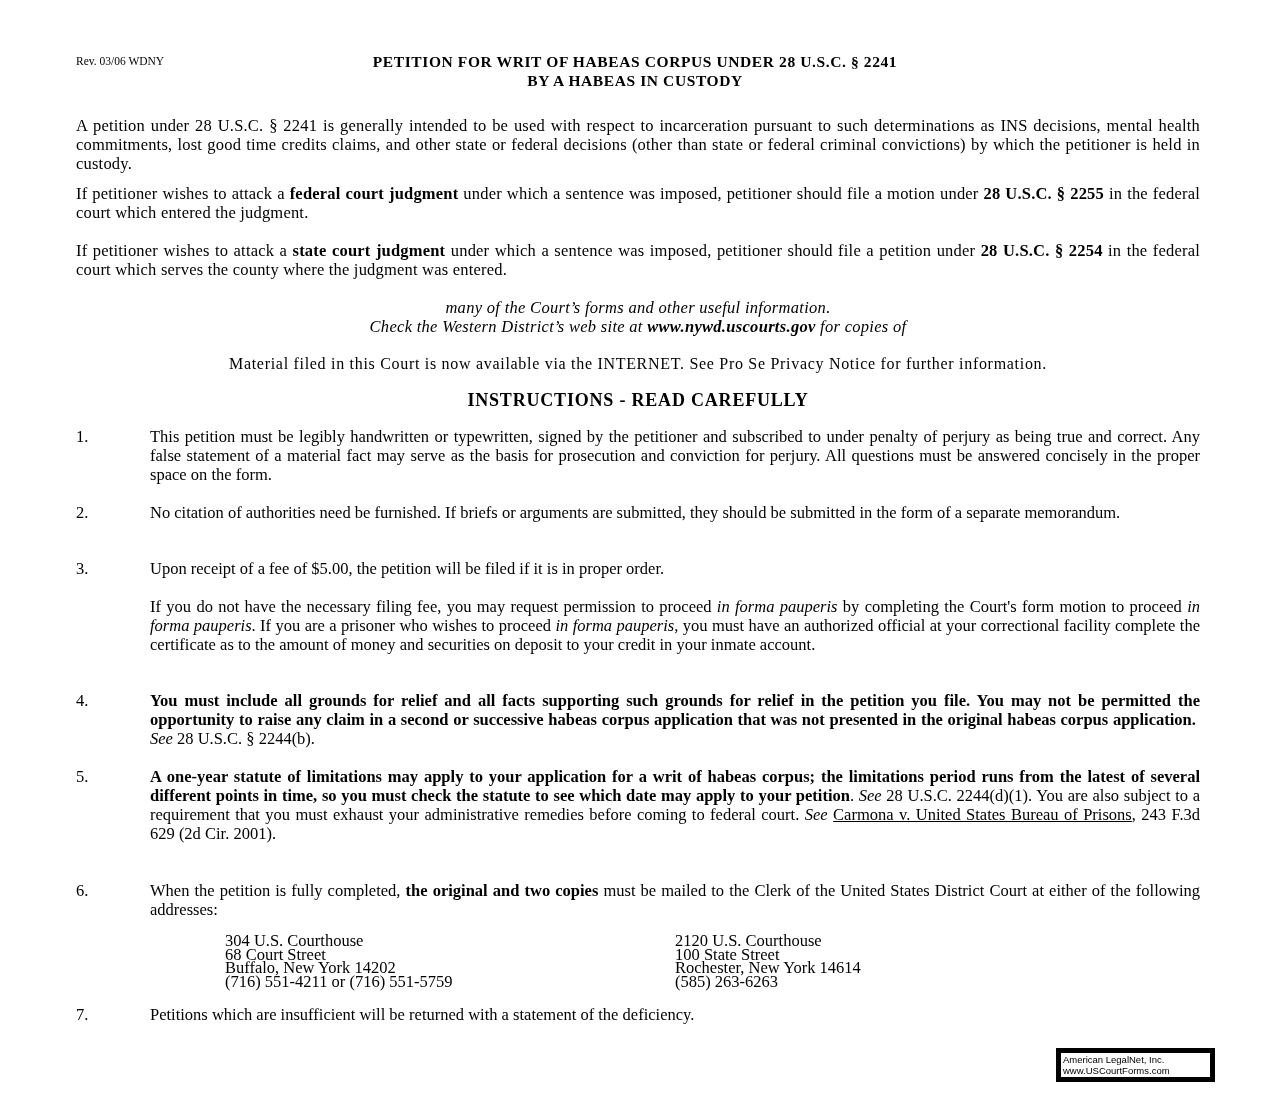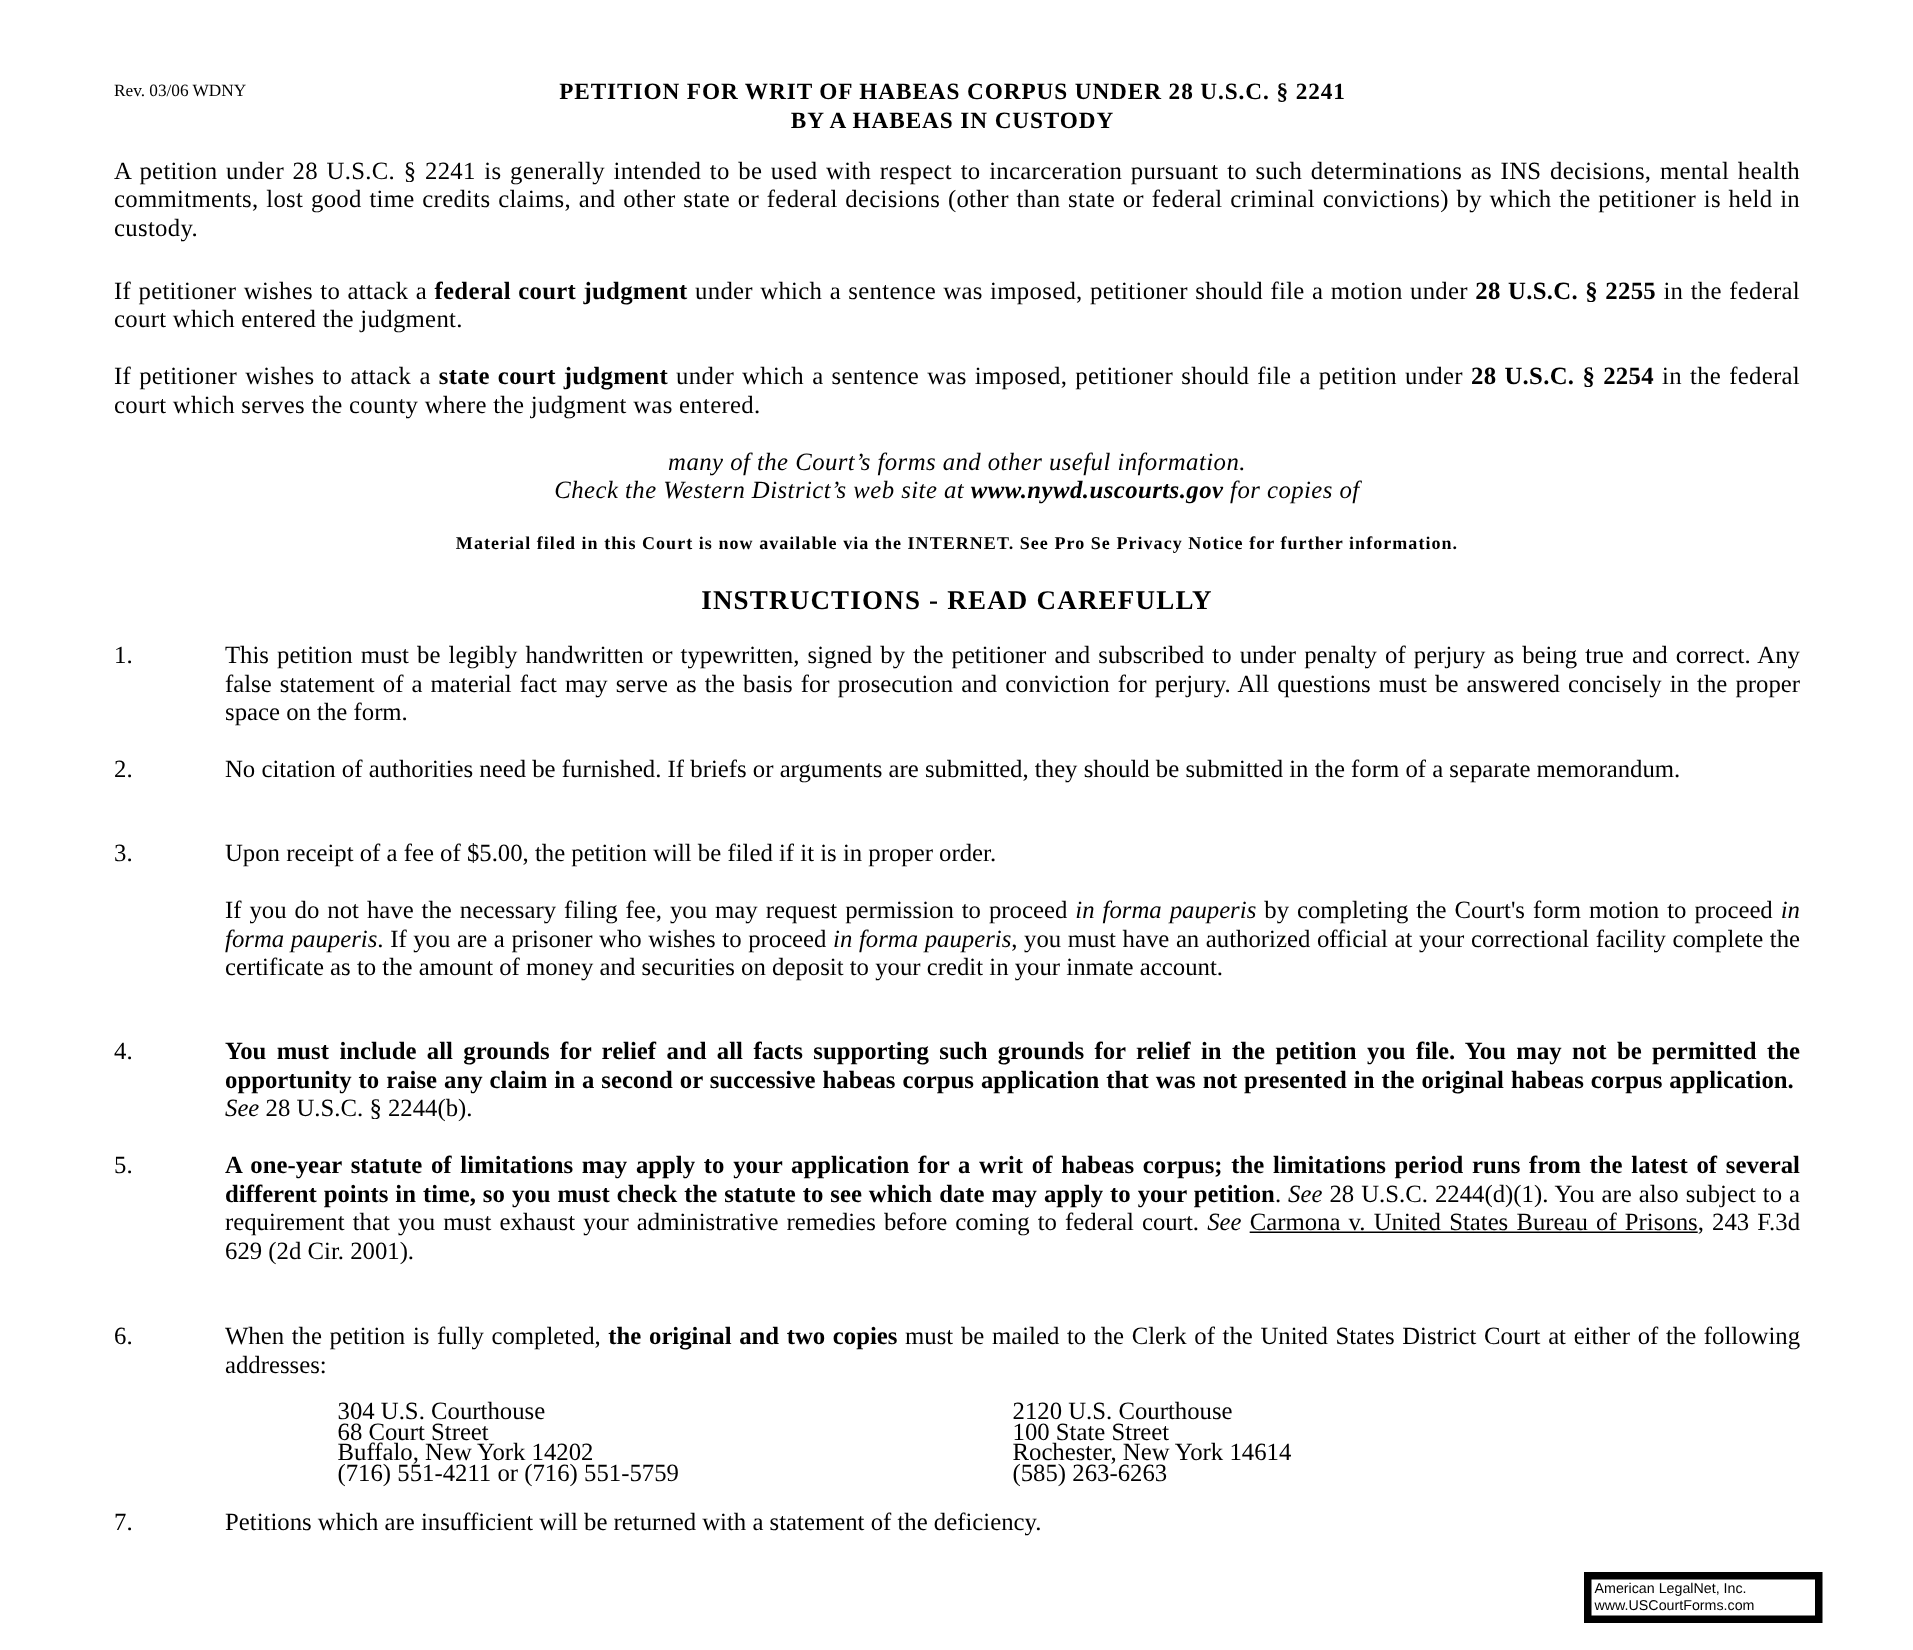--- a/index.html
+++ b/index.html
@@ -3,40 +3,40 @@
 <meta charset="utf-8">
 <style>
   html, body { margin:0; padding:0; background:#ffffff; }
   body { width:1275px; height:1100px; position:relative; overflow:hidden; color:#000; font-family:"Liberation Serif", serif; }
   .abs { position:absolute; }
   .rev { left:76px; top:55px; font-size:11.5px; }
   .title { left:200px; width:870px; text-align:center; font-weight:bold; font-size:15.5px; letter-spacing:0.6px; line-height:19px; }
   .para { left:76px; width:1124px; font-size:16.5px; line-height:19px; text-align:justify; letter-spacing:0.2px; }
   .center { left:76px; width:1124px; text-align:center; }
   .italic { font-style:italic; font-size:16.5px; line-height:19px; letter-spacing:0.3px; }
-  .notice { font-weight:bold; font-size:12px; letter-spacing:0.7px; }
+  .notice { font-weight:normal; font-size:16px; letter-spacing:0.7px; }
   .instr { font-weight:bold; font-size:18px; letter-spacing:0.8px; }
   .item { left:76px; width:1124px; font-size:16.5px; line-height:19px; }
   .num { position:absolute; left:0; top:0; }
   .body { margin-left:74px; text-align:justify; }
   .addr { font-size:16.5px; line-height:13.5px; }
   .addr div { height:13.5px; }
   .footer-box { left:1056px; top:1048px; width:145px; border:5px solid #000000; font-family:"Liberation Sans", sans-serif; font-size:9.5px; line-height:11px; padding:1px 2px; }
   u { text-decoration:underline; }
 </style>
 </head>
 <body>
 
 <div class="abs rev">Rev. 03/06 WDNY</div>
 <div class="abs title" style="top:52px;">
   <div>PETITION FOR WRIT OF HABEAS CORPUS UNDER 28 U.S.C. § 2241</div>
   <div>BY A HABEAS IN CUSTODY</div>
 </div>
 
-<div class="abs para" style="top:104px;">A petition under 28 U.S.C. § 2241 is generally intended to be used with respect to incarceration pursuant to such determinations as INS decisions, mental health commitments, lost good time credits claims, and other state or federal decisions (other than state or federal criminal convictions) by which the petitioner is held in custody.</div>
+<div class="abs para" style="top:116px;">A petition under 28 U.S.C. § 2241 is generally intended to be used with respect to incarceration pursuant to such determinations as INS decisions, mental health commitments, lost good time credits claims, and other state or federal decisions (other than state or federal criminal convictions) by which the petitioner is held in custody.</div>
 
 <div class="abs para" style="top:184px;">
   <span>If petitioner wishes to attack a </span><b>federal court judgment</b><span> under which a sentence was imposed, petitioner should file a motion under </span><b>28 U.S.C. § 2255</b><span> in the federal court which entered the judgment.</span>
 </div>
 
 <div class="abs para" style="top:241px;">
   <span>If petitioner wishes to attack a </span><b>state court judgment</b><span> under which a sentence was imposed, petitioner should file a petition under </span><b>28 U.S.C. § 2254</b><span> in the federal court which serves the county where the judgment was entered.</span>
 </div>
 
 <div class="abs center italic" style="top:298px;">

